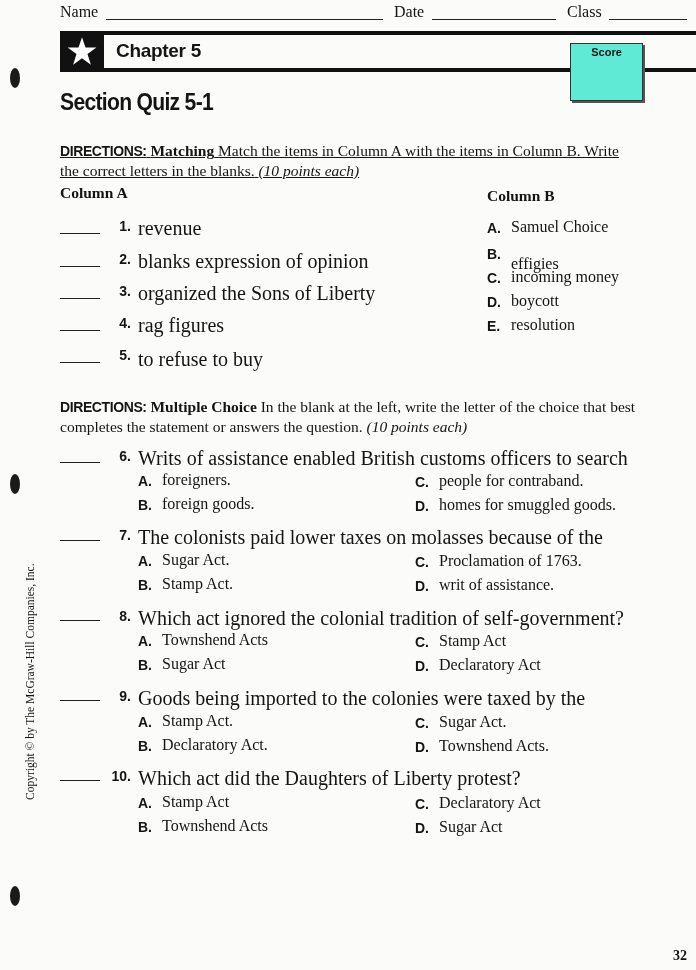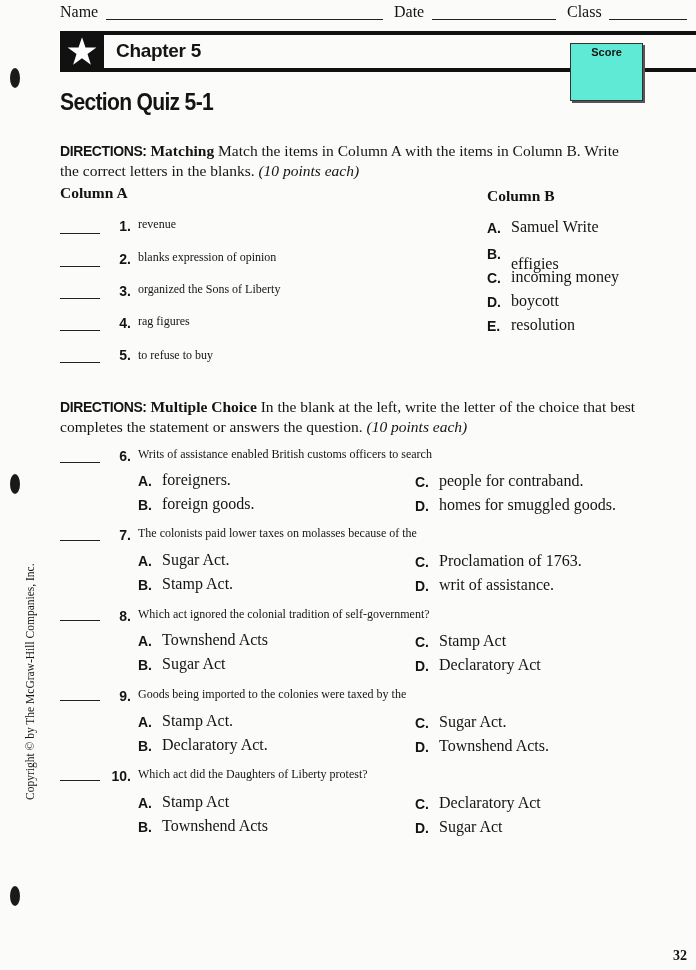--- a/index.html
+++ b/index.html
@@ -30,21 +30,21 @@
 
   .dir { left: 60px; font-size: 15.5px; line-height: 19px; width: 580px; }
   .dir-tag { font-family: "Liberation Sans", sans-serif; font-weight: bold; font-size: 14px; letter-spacing:-0.4px; }
   .dir-type { font-weight: bold; }
   .dir-pts { font-style: italic; }
 
   .colhead { font-weight: bold; font-size: 15.5px; }
 
   .blank { width: 40px; height: 0; border-bottom: 1px solid #222; left: 60px; }
   .qnum { font-family: "Liberation Sans", sans-serif; font-weight: bold; font-size: 14px; text-align:right; width: 28px; }
-  .qtext { font-size: 12px; }
+  .qtext { font-size: 20px; }
   .optletter { font-family: "Liberation Sans", sans-serif; font-weight: bold; font-size: 14px; }
   .opttext { font-size: 16px; }
 
   .copyright { left: 24px; top: 800px; font-size: 11.5px; transform: rotate(-90deg); transform-origin: left top; white-space: nowrap; }
   .footer-left { left: 60px; top: 974px; font-size: 17px; font-style: italic; font-weight: bold; }
   .footer-right { left: 673px; top: 948px; font-size: 14px; font-weight: bold; }
   .punch { width: 10px; height: 20px; border-radius: 50%; background: #1a1a1a; left: 10px; }
 </style>
 </head>
 <body>
@@ -67,21 +67,21 @@
       <polygon points="12,0 14.8,8.3 23.5,8.3 16.4,13.5 19.1,22 12,16.8 4.9,22 7.6,13.5 0.5,8.3 9.2,8.3" fill="#fff"></polygon>
     </svg>
 </div>
 <div class="abs chapter">Chapter 5</div>
 <div class="abs score-box">
   <div class="score-label">Score</div>
 </div>
 
 <div class="abs section-title">Section Quiz 5-1</div>
 
-<div class="abs dir" style="top:141px;">
+<div class="abs dir" style="top:141px;text-decoration:underline;">
   <span class="dir-tag">DIRECTIONS:</span>
   <span class="dir-type">Matching</span>
   <span>Match the items in Column A with the items in Column B. Write the correct letters in the blanks.</span>
   <span class="dir-pts">(10 points each)</span>
 </div>
 
 <div class="abs colhead" style="left:60px;top:184px;">Column A</div>
 <div class="abs colhead" style="left:487px;top:187px;">Column B</div>
 
 <div>
@@ -101,21 +101,21 @@
   <div class="abs qnum" style="left:103px;top:315px;">4.</div>
   <div class="abs qtext" style="left:138px;top:314px;">rag figures</div>
 
   <div class="abs blank" style="top:362px;"></div>
   <div class="abs qnum" style="left:103px;top:347px;">5.</div>
   <div class="abs qtext" style="left:138px;top:348px;">to refuse to buy</div>
 </div>
 
 <div>
   <div class="abs optletter" style="left:487px;top:220px;">A.</div>
-  <div class="abs opttext" style="left:511px;top:218px;">Samuel Write</div>
+  <div class="abs opttext" style="left:511px;top:218px;">Samuel Choice</div>
   <div class="abs optletter" style="left:487px;top:246px;">B.</div>
   <div class="abs opttext" style="left:511px;top:255px;">effigies</div>
   <div class="abs optletter" style="left:487px;top:270px;">C.</div>
   <div class="abs opttext" style="left:511px;top:268px;">incoming money</div>
   <div class="abs optletter" style="left:487px;top:294px;">D.</div>
   <div class="abs opttext" style="left:511px;top:292px;">boycott</div>
   <div class="abs optletter" style="left:487px;top:318px;">E.</div>
   <div class="abs opttext" style="left:511px;top:316px;">resolution</div>
 </div>
 

